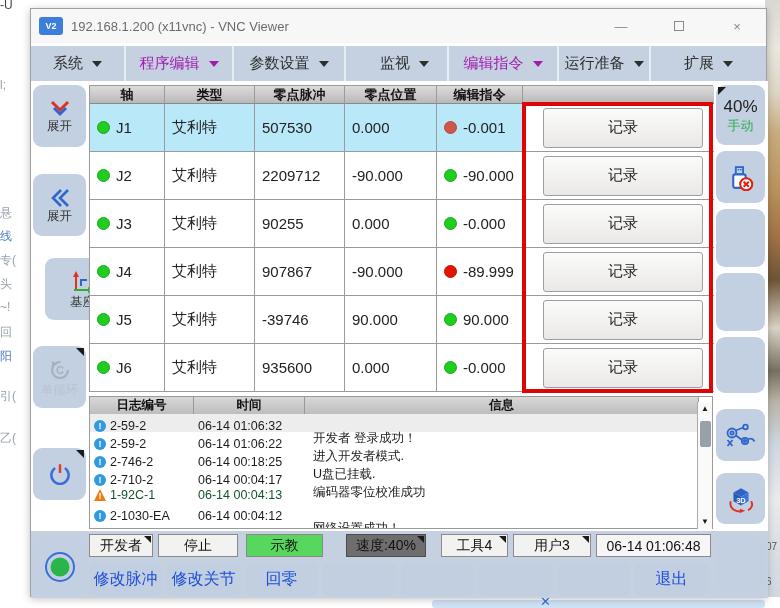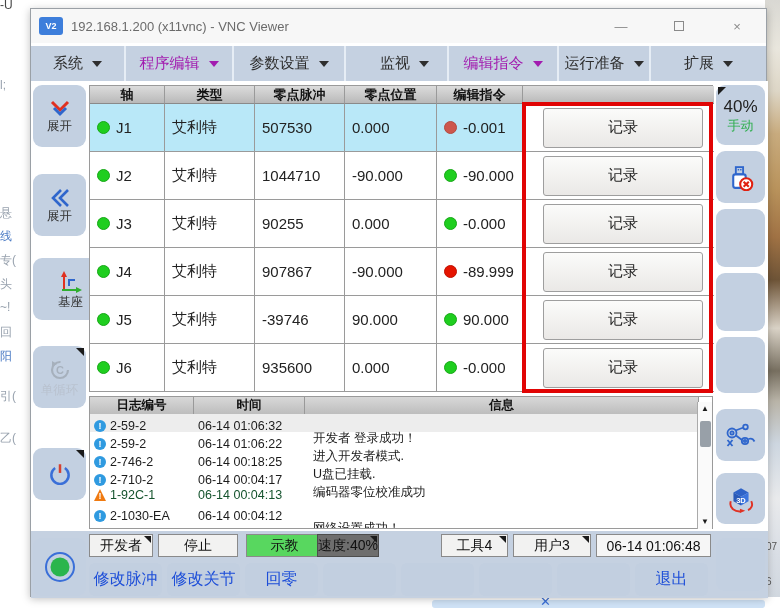--- a/index.html
+++ b/index.html
@@ -173,21 +173,21 @@
       </div>
 
       <div class="rail-btn" style="left:2px;top:93px;width:53px;height:62px;">
         <svg width="22" height="20" viewBox="0 0 22 20">
           <path d="M12 2 L4 10 L12 18" stroke="#2f66cc" stroke-width="2.6" fill="none"></path>
           <path d="M19 2 L11 10 L19 18" stroke="#2f66cc" stroke-width="2.6" fill="none"></path>
         </svg>
         <span class="rail-label">展开</span>
       </div>
 
-      <div class="rail-btn" style="left:2px;top:177px;width:75px;height:62px;">
+      <div class="rail-btn" style="left:14px;top:177px;width:75px;height:62px;">
         <span class="cmark"></span>
         <svg width="26" height="24" viewBox="0 0 26 24">
           <line x1="6" y1="21" x2="6" y2="4" stroke="#e03020" stroke-width="2"></line>
           <polygon points="6,1 3,7 9,7" fill="#e03020"></polygon>
           <line x1="4" y1="20" x2="19" y2="20" stroke="#2faf2f" stroke-width="2"></line>
           <polygon points="24,20 18,17 18,23" fill="#2faf2f"></polygon>
           <path d="M11 16 V10 H17" stroke="#2f66cc" stroke-width="2" fill="none"></path>
         </svg>
         <span class="rail-label">基座</span>
       </div>
@@ -245,21 +245,21 @@
                 <button class="rec-btn">记录</button>
               </div>
           </div>
 
           <div class="trow" data-selected="false">
             <div class="tc">
                 <span class="dot" data-color="green"></span>
                 <span>J2</span>
               </div>
             <div class="tc">艾利特</div>
-            <div class="tc">1044710</div>
+            <div class="tc">2209712</div>
             <div class="tc">-90.000</div>
             <div class="tc">
                 <span class="dot" data-color="green"></span>
                 <span>-90.000</span>
               </div>
             <div class="tc btncell">
                 <button class="rec-btn">记录</button>
               </div>
           </div>
 
@@ -408,21 +408,21 @@
           <div class="seg" style="left:0;width:64px;">
               <span class="cmark"></span>
               <span>开发者</span>
             </div>
           <div class="seg" style="left:69px;width:80px;">
               <span>停止</span>
             </div>
           <div class="seg teach" style="left:157px;width:77px;">
               <span>示教</span>
             </div>
-          <div class="seg speed" style="left:228px;width:62px;">
+          <div class="seg speed" style="left:257px;width:80px;">
               <span class="cmark"></span>
               <span>速度:40%</span>
             </div>
           <div class="seg" style="left:352px;width:67px;">
               <span class="cmark"></span>
               <span>工具4</span>
             </div>
           <div class="seg" style="left:424px;width:78px;">
               <span class="cmark"></span>
               <span>用户3</span>

